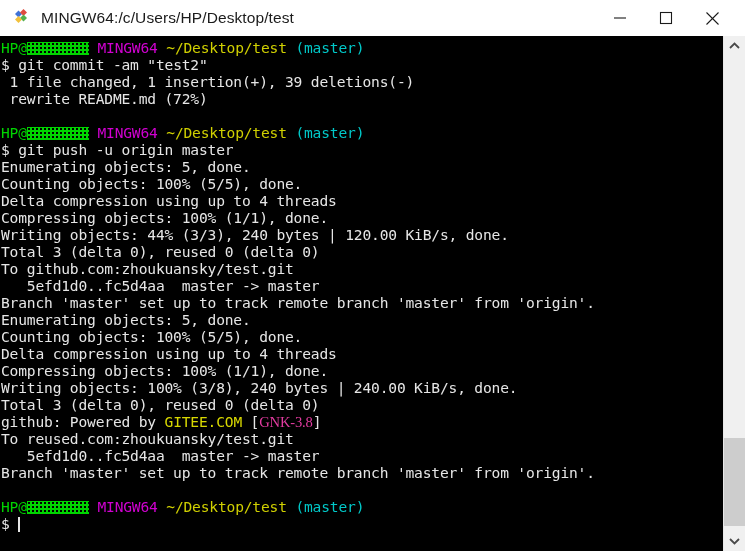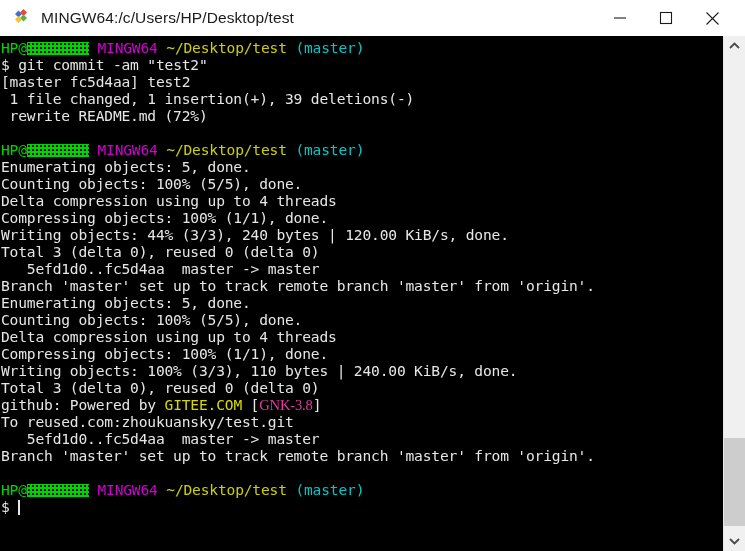--- a/index.html
+++ b/index.html
@@ -196,42 +196,43 @@
     </div>
   </div>
 
   <div id="terminal">
     <div id="term-inner">
 
       <div class="line"><span class="c-green">HP@</span><span class="redact"></span><span class="c-white"> </span><span class="c-magenta">MINGW64</span><span> </span><span class="c-yellow">~/Desktop/test</span><span> </span><span class="c-cyan">(master)</span></div>
 
       <div class="line"><span class="c-white">$</span><span> </span><span class="c-white">git commit -am "test2"</span></div>
 
-      <div class="line">[master fc5d4aa] test2</div>
       <div class="line"> 1 file changed, 1 insertion(+), 39 deletions(-)</div>
       <div class="line"> rewrite README.md (72%)</div>
 
       <div class="blank"></div>
 
       <div class="line"><span class="c-green">HP@</span><span class="redact"></span><span> </span><span class="c-magenta">MINGW64</span><span> </span><span class="c-yellow">~/Desktop/test</span><span> </span><span class="c-cyan">(master)</span></div>
 
+      <div class="line"><span class="c-white">$</span><span> </span><span class="c-white">git push -u origin master</span></div>
 
       <div class="line">Enumerating objects: 5, done.</div>
       <div class="line">Counting objects: 100% (5/5), done.</div>
       <div class="line">Delta compression using up to 4 threads</div>
       <div class="line">Compressing objects: 100% (1/1), done.</div>
       <div class="line">Writing objects: 44% (3/3), 240 bytes | 120.00 KiB/s, done.</div>
       <div class="line">Total 3 (delta 0), reused 0 (delta 0)</div>
+      <div class="line">To github.com:zhoukuansky/test.git</div>
       <div class="line">   5efd1d0..fc5d4aa  master -&gt; master</div>
       <div class="line">Branch 'master' set up to track remote branch 'master' from 'origin'.</div>
       <div class="line">Enumerating objects: 5, done.</div>
       <div class="line">Counting objects: 100% (5/5), done.</div>
       <div class="line">Delta compression using up to 4 threads</div>
       <div class="line">Compressing objects: 100% (1/1), done.</div>
-      <div class="line">Writing objects: 100% (3/3), 110 bytes | 240.00 KiB/s, done.</div>
+      <div class="line">Writing objects: 100% (3/8), 240 bytes | 240.00 KiB/s, done.</div>
       <div class="line">Total 3 (delta 0), reused 0 (delta 0)</div>
 
       <div class="line"><span class="c-white">github: Powered by </span><span class="c-ygold">GITEE.COM</span><span class="c-white"> [</span><span class="c-pink">GNK-3.8</span><span class="c-white">]</span></div>
 
       <div class="line">To reused.com:zhoukuansky/test.git</div>
       <div class="line">   5efd1d0..fc5d4aa  master -&gt; master</div>
       <div class="line">Branch 'master' set up to track remote branch 'master' from 'origin'.</div>
 
       <div class="blank"></div>
 

